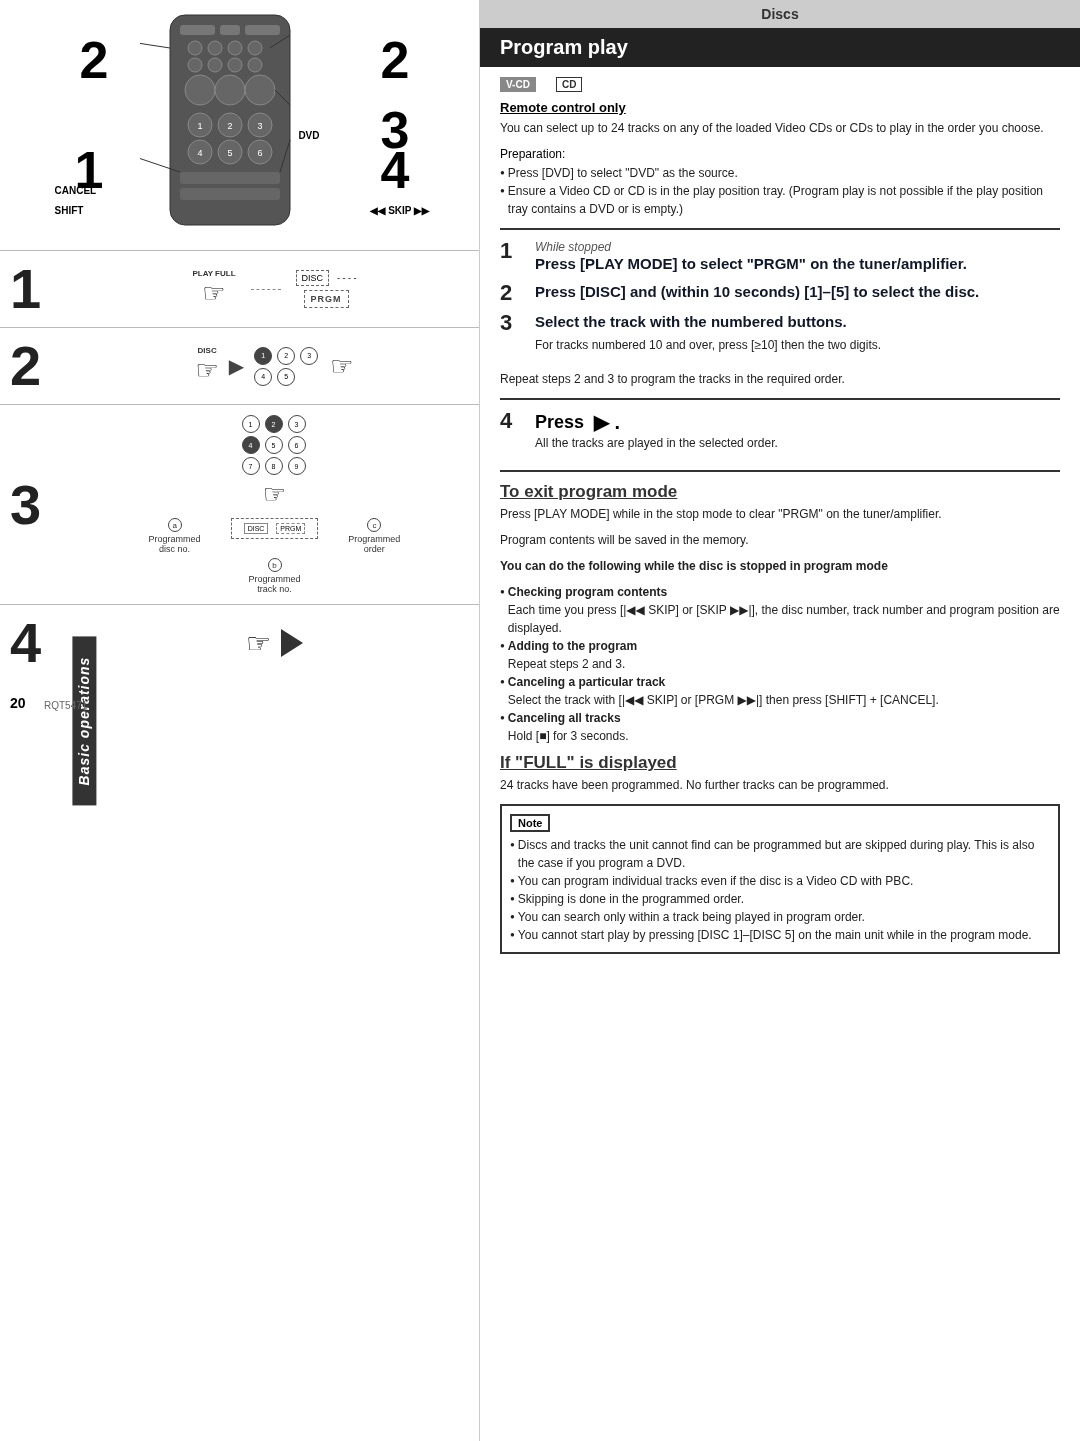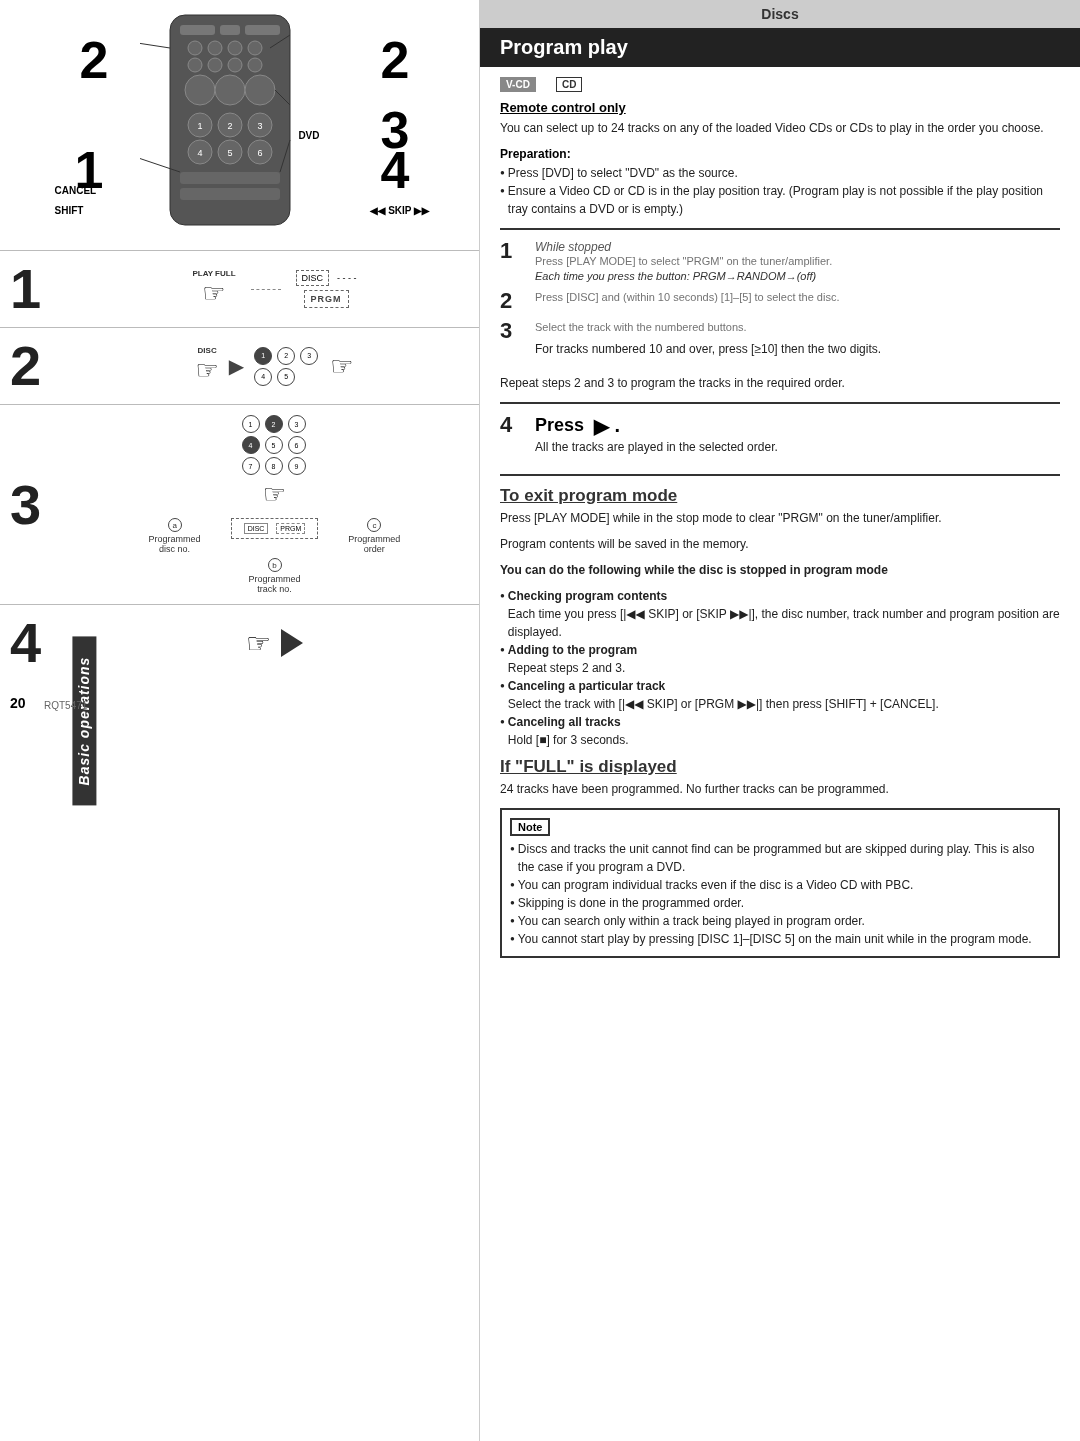--- a/index.html
+++ b/index.html
@@ -149,21 +149,21 @@
     }
 
     .body-text {
       font-size: 12px;
       color: #222;
       margin-bottom: 8px;
       line-height: 1.5;
     }
 
     .preparation-label {
-      font-weight: bold;
+      font-weight: normal;
       font-size: 12px;
       margin-bottom: 3px;
       margin-top: 10px;
     }
 
     .bullet-item {
       font-size: 12px;
       color: #222;
       line-height: 1.5;
       display: flex;
@@ -202,23 +202,23 @@
       flex: 1;
     }
 
     .instr-title {
       font-size: 12px;
       font-style: italic;
       color: #555;
     }
 
     .instr-main {
-      font-size: 11px;
-      font-weight: normal;
-      color: #737373;
+      font-size: 15px;
+      font-weight: bold;
+      color: #0f172a;
       line-height: 1.3;
     }
 
     .instr-sub {
       font-size: 11px;
       color: #333;
       font-style: italic;
       margin-top: 2px;
     }
 
@@ -601,21 +601,20 @@
       <span>Ensure a Video CD or CD is in the play position tray. (Program play is not possible if the play position tray contains a DVD or is empty.)</span>
     </div>
 
     <div class="section-divider"></div>
 
     <div class="instruction-step">
       <div class="instr-num">1</div>
       <div class="instr-content">
         <div class="instr-title">While stopped</div>
         <div class="instr-main">Press [PLAY MODE] to select "PRGM" on the tuner/amplifier.</div>
-        <div class="instr-sub">Each time you press the button:  PRGM→RANDOM→(off)</div>
       </div>
     </div>
 
     <div class="instruction-step">
       <div class="instr-num">2</div>
       <div class="instr-content">
         <div class="instr-main">Press [DISC] and (within 10 seconds) [1]–[5] to select the disc.</div>
       </div>
     </div>
 

